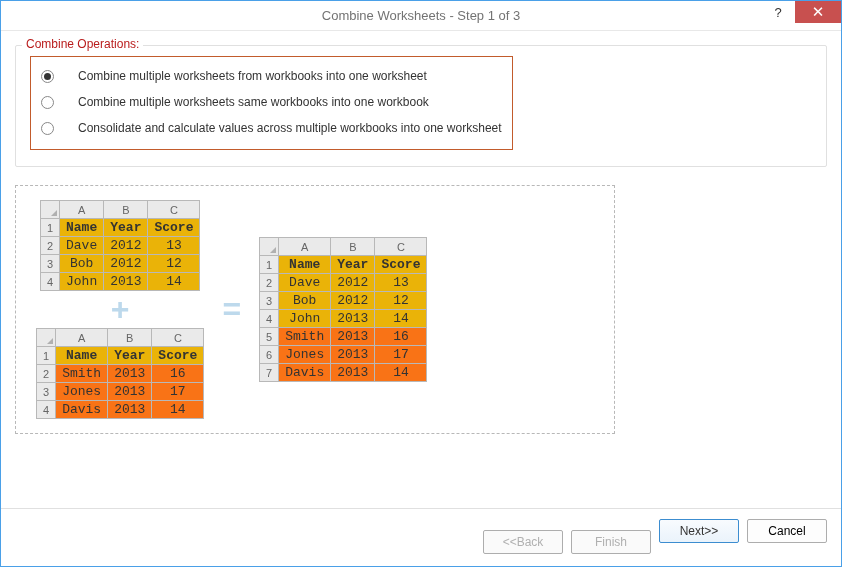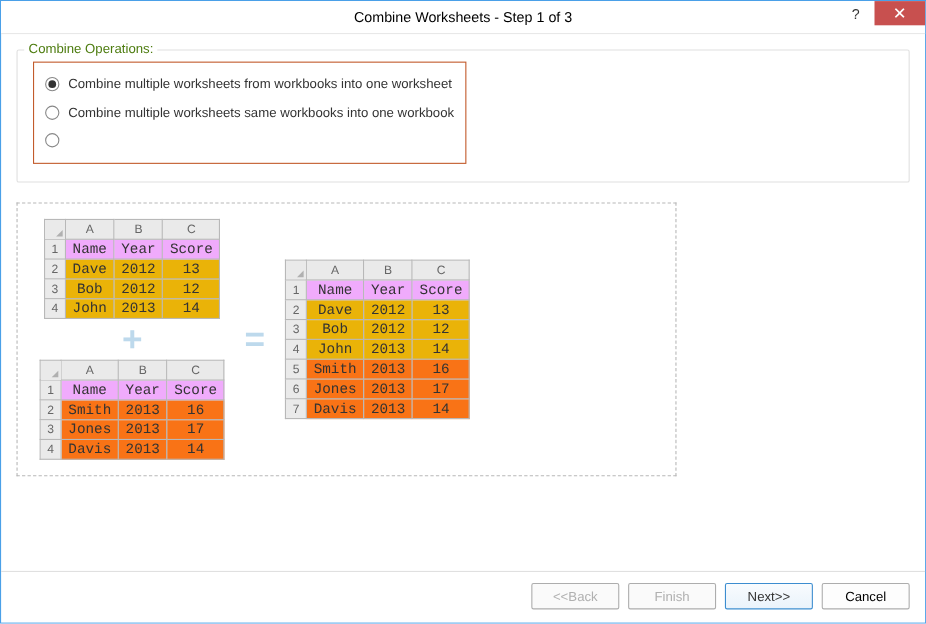--- a/index.html
+++ b/index.html
@@ -24,21 +24,21 @@
     border-bottom: 1px solid #e8e8e8;
     display: flex;
     align-items: center;
     position: relative;
   }
   .titlebar-title {
     position: absolute;
     left: 50%;
     transform: translateX(-50%);
     font-size: 13px;
-    color: #000000;
+    color: #737373;
   }
   .titlebar-buttons {
     margin-left: auto;
     display: flex;
     height: 100%;
   }
   .help-btn {
     width: 34px;
     height: 22px;
     display: flex;
@@ -72,33 +72,33 @@
     margin-top: 4px;
     position: relative;
   }
   .fieldset-legend {
     position: absolute;
     top: -9px;
     left: 6px;
     background: #fff;
     padding: 0 4px;
     font-size: 12px;
-    color: #4d7c0f;
+    color: #b91c1c;
   }
   .highlight-box {
     border: 1.5px solid #c25b2c;
     padding: 6px 10px 8px 10px;
     width: fit-content;
   }
   .radio-row {
     display: flex;
     align-items: center;
     padding: 6px 0;
     cursor: pointer;
-    gap: 8px;
+    gap: 24px;
   }
   .radio {
     width: 13px;
     height: 13px;
     border: 1px solid #888;
     border-radius: 50%;
     display: flex;
     align-items: center;
     justify-content: center;
     background: #fff;
@@ -152,21 +152,21 @@
   }
   .mini-table .corner::after {
     content:'';
     position:absolute;
     right:2px;
     bottom:2px;
     width:0;height:0;
     border-left:6px solid transparent;
     border-bottom:6px solid #b0b0b0;
   }
-  .mini-table .hdr { background:#f0abfc; font-weight:normal;}
+  .mini-table .hdr { background:#eab308; font-weight:bold;}
   .green { background:#eab308;}
   .orange { background:#f97316;}
   .op {
     font-size: 32px;
     font-weight: 600;
     color:#bdd9ec;
     text-align:center;
   }
   .footer {
     border-top: 1px solid #e0e0e0;
@@ -182,20 +182,21 @@
     background: #fdfdfd;
     font-size: 12px;
     border-radius: 2px;
     cursor: pointer;
     padding: 0 12px;
   }
   .btn.disabled {
     color: #b0b0b0;
     cursor: default;
     background:#fafafa;
+    margin-top:11px;
   }
   .btn.primary {
     border-color: #3c8dd0;
     background: linear-gradient(#f8fbfe,#eaf3fb);
     color: #333;
   }
   .left-col { display:flex;flex-direction:column;align-items:center; }
 </style>
 </head>
 <body>
@@ -217,20 +218,21 @@
         <div class="radio-row">
           <span class="radio selected"></span>
           <span>Combine multiple worksheets from workbooks into one worksheet</span>
         </div>
         <div class="radio-row">
           <span class="radio"></span>
           <span>Combine multiple worksheets same workbooks into one workbook</span>
         </div>
         <div class="radio-row">
           <span class="radio"></span>
+          <span>Consolidate and calculate values across multiple workbooks into one worksheet</span>
         </div>
       </div>
     </div>
 
     <div class="preview-box">
       <div class="left-col">
 
         <table class="mini-table">
           <tbody>
               <tr>

